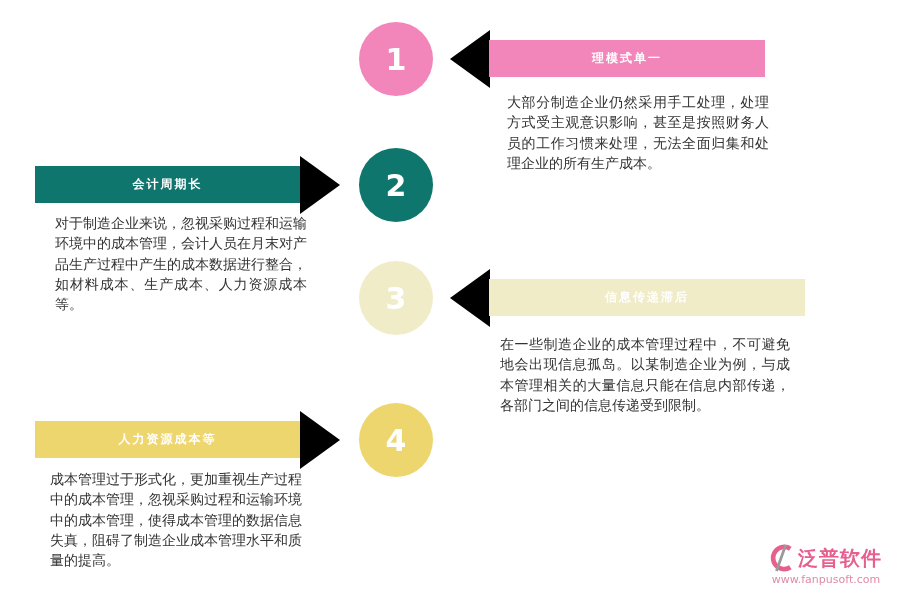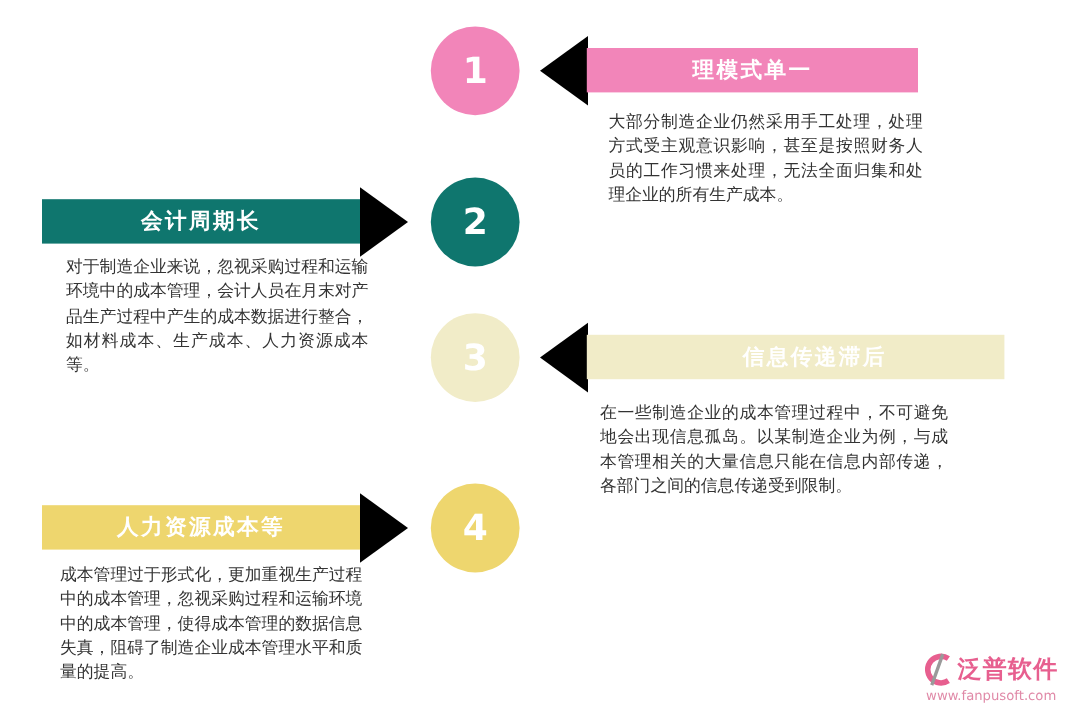--- a/index.html
+++ b/index.html
@@ -9,40 +9,40 @@
   }
   
   .circle{
     position:absolute;width:74px;height:74px;border-radius:50%;
     color:#ffffff;font-size:30px;font-weight:bold;
     display:flex;align-items:center;justify-content:center;
   }
   
   .banner{
     position:absolute;height:37px;line-height:37px;text-align:center;
-    color:#ffffff;font-size:18px;font-weight:bold;letter-spacing:2px;
+    color:#ffffff;font-size:12px;font-weight:bold;letter-spacing:2px;
     white-space:nowrap;
   }
   
   .arrow{position:absolute;width:0;height:0;border-top:29px solid transparent;border-bottom:29px solid transparent;}
   .arrow.pt-left{border-right:40px solid;}
   .arrow.pt-right{border-left:40px solid;}
   
   .bodytext{
     position:absolute;font-size:14px;line-height:1.45;color:#333333;
     text-align:justify;
   }
   
   .bg-pink{background:#f285b9;}   .bc-pink{border-right-color:#f285b9;border-left-color:#f285b9;}
   .bg-cyan{background:#0f766e;}   .bc-cyan{border-right-color:#5fc4dc;border-left-color:#5fc4dc;}
   .bg-cream{background:#f1ecc8;}  .bc-cream{border-right-color:#f1ecc8;border-left-color:#f1ecc8;}
   .bg-yellow{background:#eed66e;} .bc-yellow{border-right-color:#eed66e;border-left-color:#eed66e;}
   
   .logo{position:absolute;right:18px;bottom:14px;text-align:center;}
-  .logo-row{display:flex;align-items:flex-start;justify-content:flex-end;gap:4px;}
+  .logo-row{display:flex;align-items:center;justify-content:flex-end;gap:4px;}
   .logo-text{color:#e75f8f;font-size:20px;font-weight:bold;letter-spacing:1px;}
   .logo-site{color:#e08aa8;font-size:11px;margin-top:1px;}
 </style>
 </head>
 <body>
 
 <div class="stage">
 
   <div class="circle bg-pink" style="left:359px;top:22px;">
     <span>1</span>
@@ -59,21 +59,21 @@
   <div class="arrow pt-right bc-cyan" style="left:300px;top:156px;"></div>
   <div class="circle bg-cyan" style="left:359px;top:148px;">
     <span>2</span>
   </div>
   <div class="bodytext" style="left:55px;top:213px;width:252px;">对于制造企业来说，忽视采购过程和运输环境中的成本管理，会计人员在月末对产品生产过程中产生的成本数据进行整合，如材料成本、生产成本、人力资源成本等。</div>
 
   <div class="circle bg-cream" style="left:359px;top:261px;">
     <span>3</span>
   </div>
   <div class="arrow pt-left bc-cream" style="left:450px;top:269px;"></div>
-  <div class="banner bg-cream" style="left:489px;top:279px;width:316px;padding-left:32px;">
+  <div class="banner bg-cream" style="left:489px;top:279px;width:316px;">
     <span>信息传递滞后</span>
   </div>
   <div class="bodytext" style="left:500px;top:334px;width:290px;">在一些制造企业的成本管理过程中，不可避免地会出现信息孤岛。以某制造企业为例，与成本管理相关的大量信息只能在信息内部传递，各部门之间的信息传递受到限制。</div>
 
   <div class="banner bg-yellow" style="left:35px;top:421px;width:265px;">
     <span>人力资源成本等</span>
   </div>
   <div class="arrow pt-right bc-yellow" style="left:300px;top:411px;"></div>
   <div class="circle bg-yellow" style="left:359px;top:403px;">
     <span>4</span>

